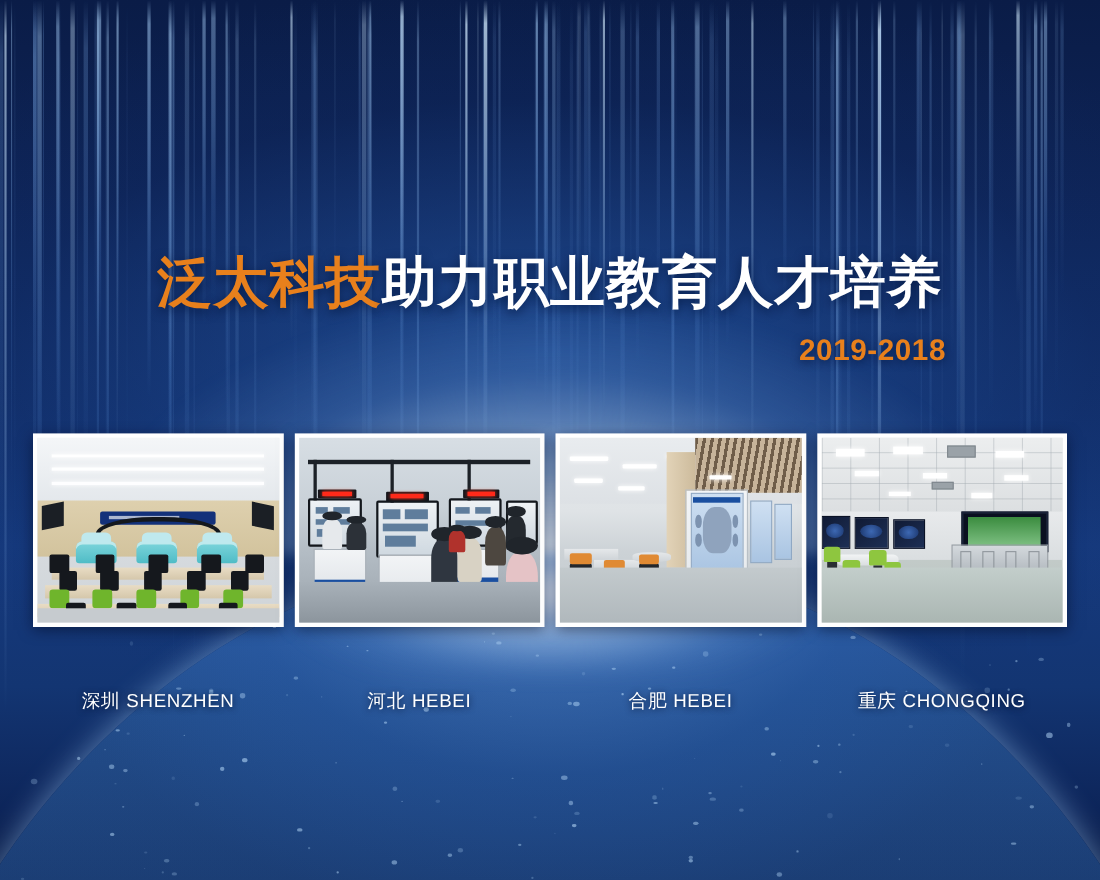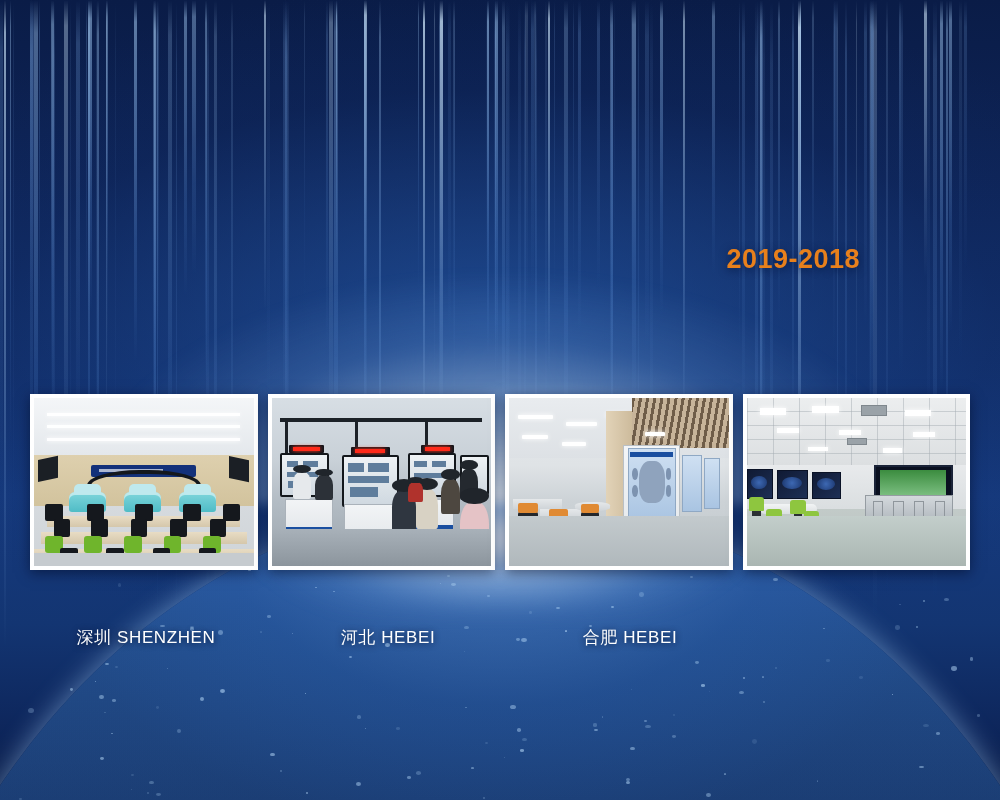--- a/index.html
+++ b/index.html
@@ -497,20 +497,23 @@
       <i style="left: 82.6%; top: 41.26%; width: 3.7px; height: 2.7px; opacity: 0.19;"></i>
       <i style="left: 7.01%; top: 53.42%; width: 3.2px; height: 3.1px; opacity: 0.64;"></i>
       <i style="left: 29.17%; top: 30.21%; width: 1.5px; height: 1px; opacity: 0.44;"></i>
       <i style="left: 30.55%; top: 96.75%; width: 2.7px; height: 1.9px; opacity: 0.65;"></i>
       <i style="left: 13.09%; top: 95.59%; width: 1.3px; height: 0.7px; opacity: 0.23;"></i>
       <i style="left: 95.12%; top: 44.36%; width: 5.6px; height: 4.9px; opacity: 0.66;"></i>
       <i style="left: 15.56%; top: 61.04%; width: 3px; height: 2.3px; opacity: 0.17;"></i>
     </div>
 
   <div class="title-block">
+    <div class="headline">
+      <span class="brand">泛太科技</span><span class="rest">助力职业教育人才培养</span>
+    </div>
     <div class="subtitle">2019-2018</div>
   </div>
 
   <div class="gallery">
 
     <div class="card">
       <div class="photo p1">
         <div class="ceil">
           <i style="top:26%"></i>
             <i style="top:48%"></i>
@@ -683,15 +686,16 @@
         <div class="floorp"></div>
       </div>
     </div>
 
   </div>
 
   <div class="captions">
     <div class="caption">深圳  SHENZHEN</div>
     <div class="caption">河北  HEBEI</div>
     <div class="caption">合肥  HEBEI</div>
+    <div class="caption">重庆  CHONGQING</div>
   </div>
 
 </div>
 
 </body></html>

